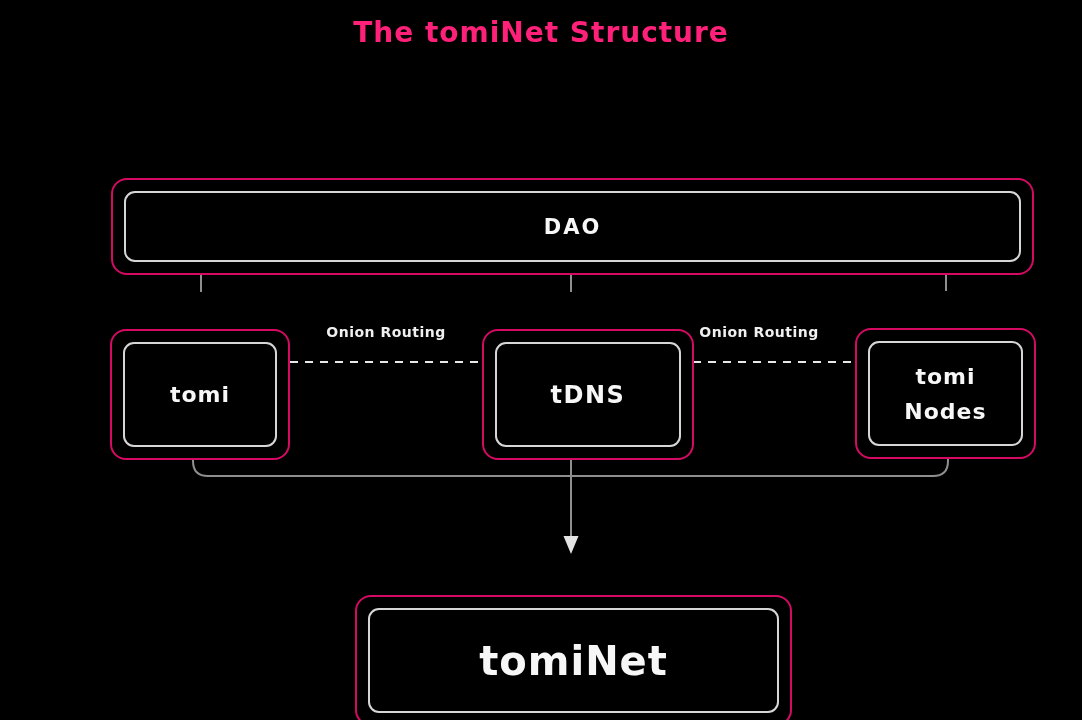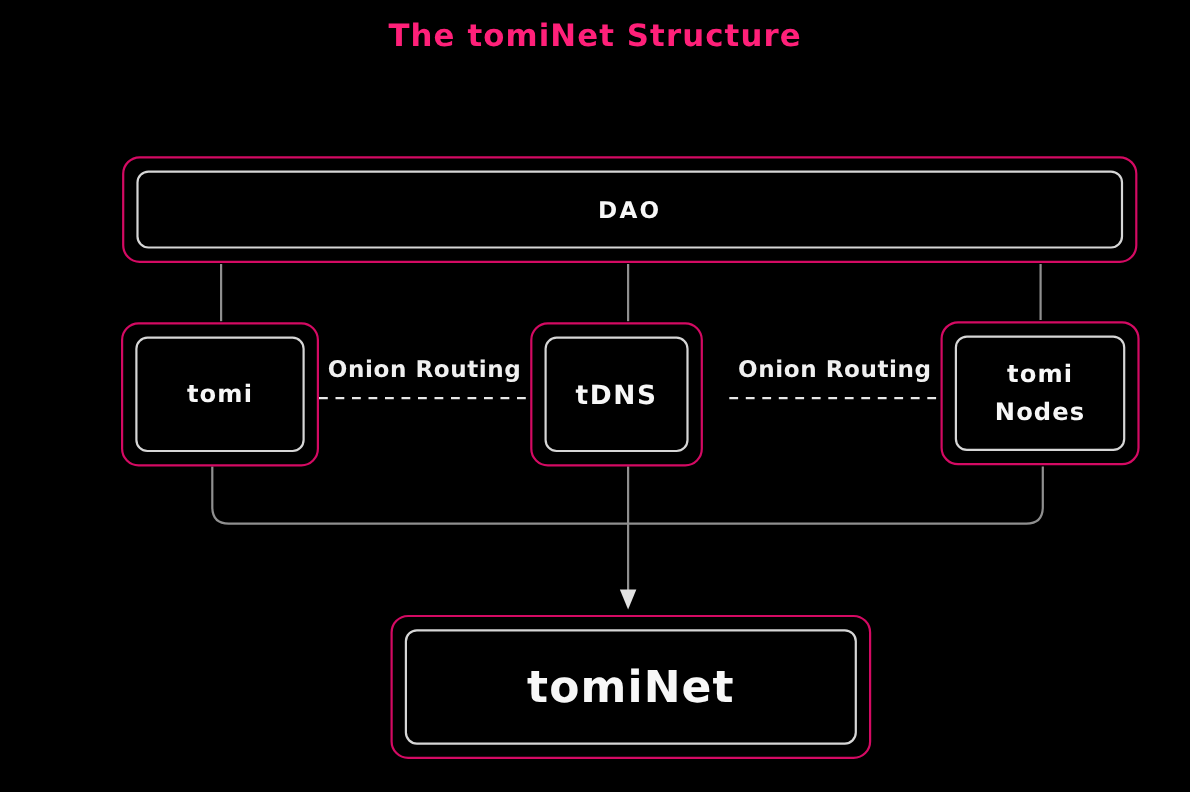--- a/index.html
+++ b/index.html
@@ -31,46 +31,47 @@
   }
   .connectors .gray-line{stroke:var(--line_gray);stroke-width:2;fill:none;}
   .connectors .dashed-line{stroke:var(--dash_white);stroke-width:2;stroke-dasharray:8 7;fill:none;}
   .connectors .arrowhead{fill:#e3e3e3;stroke:none;}
   .node{
     position:absolute;
     border:2px solid var(--border_pink);
     border-radius:16px;
     padding:11px;
     background:var(--background);
+    margin-top:36px;
   }
   .node .inner{
     width:100%;height:100%;
     border:2px solid var(--inner_border);
     border-radius:11px;
     display:flex;flex-direction:column;
     align-items:center;justify-content:center;
     color:var(--text_white);
     font-weight:700;
     text-align:center;
   }
   .node-dao{left:111px;top:142px;width:923px;height:97px;}
   .node-dao .inner{font-size:21px;letter-spacing:2px;}
   .node-browser{left:110px;top:293px;width:180px;height:131px;}
   .node-browser .inner{font-size:22px;line-height:35px;letter-spacing:1px;}
-  .node-tdns{left:482px;top:293px;width:157px;height:131px;}
+  .node-tdns{left:482px;top:293px;width:212px;height:131px;}
   .node-tdns .inner{font-size:24px;letter-spacing:1.5px;}
   .node-nodes{left:855px;top:292px;width:181px;height:131px;}
   .node-nodes .inner{font-size:22px;line-height:35px;letter-spacing:1px;}
   .node-tominet{left:355px;top:559px;width:437px;height:131px;}
   .node-tominet .inner{font-size:40px;letter-spacing:1px;}
   .edge-label{
     position:absolute;top:324px;
     transform:translateX(-50%);
     color:#f0f0f0;
-    font-size:21px;font-weight:600;letter-spacing:0.5px;
+    font-size:14px;font-weight:600;letter-spacing:0.5px;
     white-space:nowrap;
   }
   .edge-label-left{left:386px;}
   .edge-label-right{left:759px;}
 </style>
 </head>
 <body>
 
 <div class="canvas">
 

